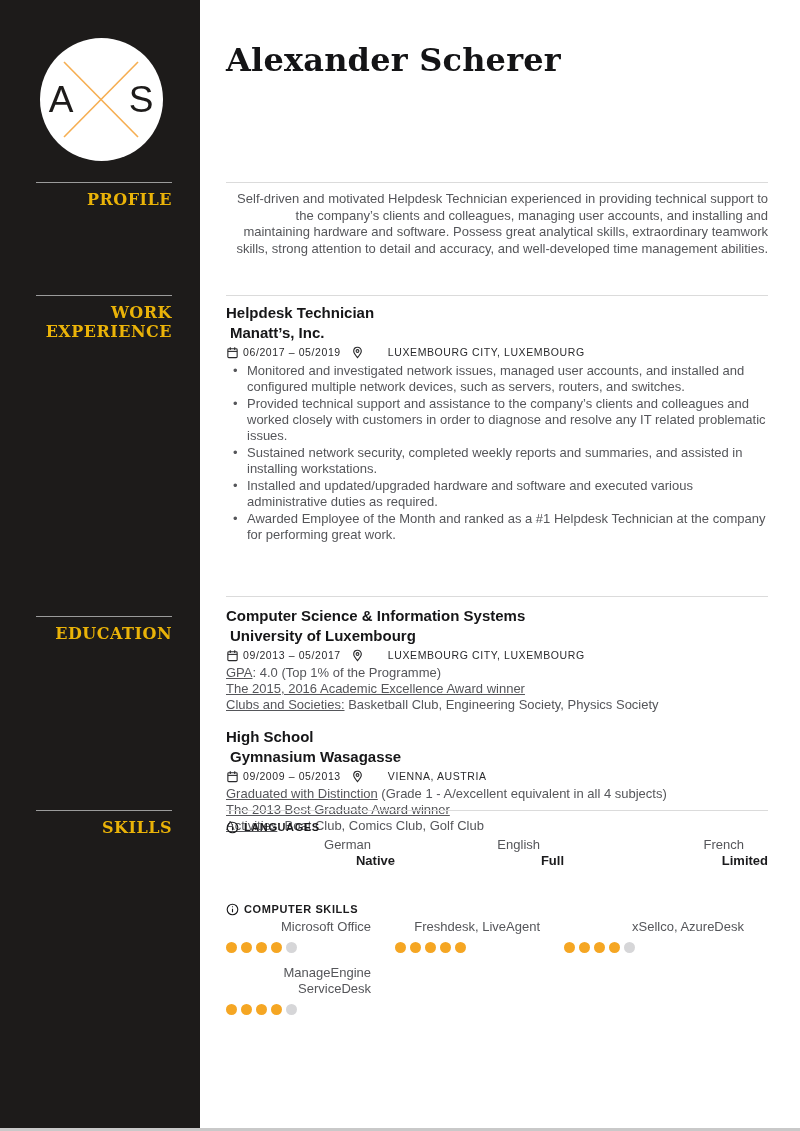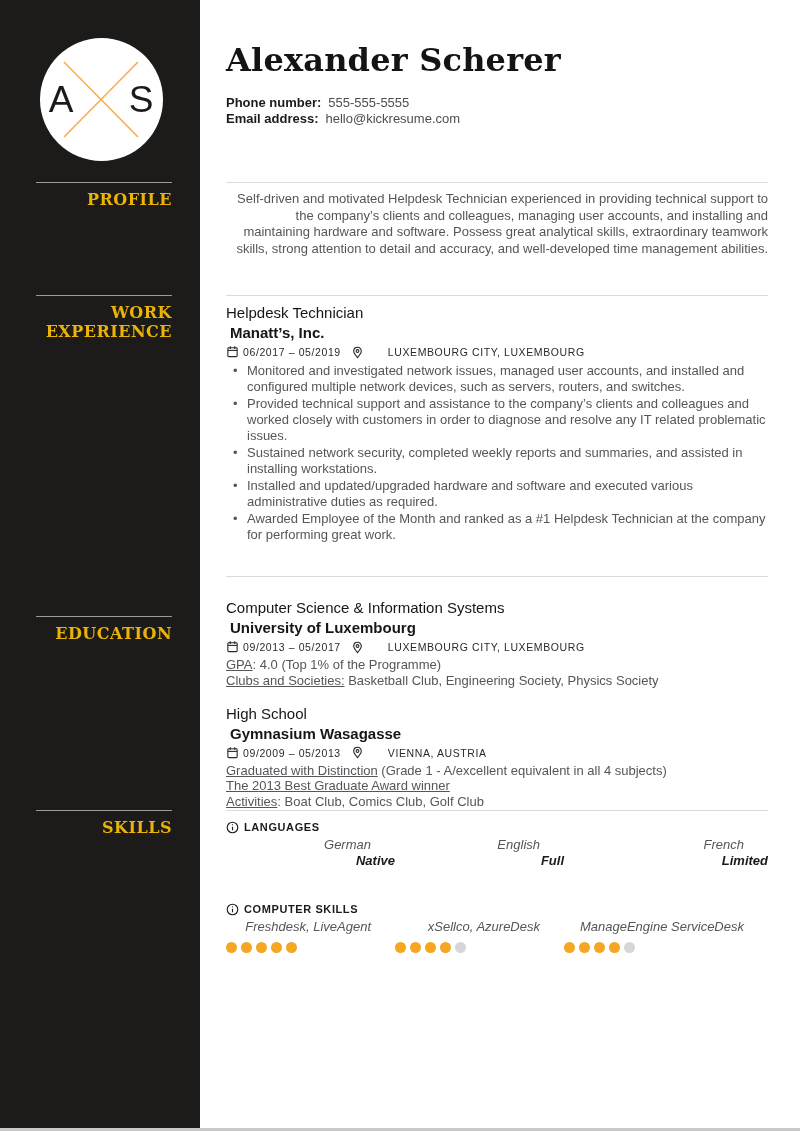--- a/index.html
+++ b/index.html
@@ -20,51 +20,51 @@
   .side-label.l-profile{top:182px;}
   .side-label.l-work{top:295px;}
   .side-label.l-education{top:568px;margin-top:48px;}
   .side-label.l-skills{top:810px;}
   
   .sec{position:absolute;left:226px;width:542px;}
   .sec.ruled{border-top:1px solid #DBDBDB;}
   .sec-header{top:0;}
   .sec-profile{top:182px;padding-top:8px;text-align:right;}
   .sec-work{top:295px;padding-top:8px;}
-  .sec-education{top:576px;padding-top:22px;}
+  .sec-education{top:596px;padding-top:10px;}
   .sec-skills{top:810px;padding-top:9px;text-align:right;}
   
   .name{
     margin:42px 0 0;font-family:"DejaVu Serif", serif;font-weight:bold;
     font-size:32px;line-height:36px;color:#141416;letter-spacing:0.2px;
   }
   .contact{margin-top:17px;font-size:13px;line-height:16px;}
   .contact-row{white-space:nowrap;}
   .contact-label{font-weight:bold;color:#1B1B1D;}
   .contact-value{color:#4E4E52;margin-left:7px;}
   
   .profile-text{margin:0;font-size:13px;line-height:16.5px;color:#55565A;}
   
-  .item-title{margin:0;font-size:15px;line-height:17px;font-weight:normal;color:#161618;}
+  .item-title{margin:0;font-size:15px;line-height:17px;font-weight:bold;color:#161618;}
   .item-sub{margin:4px;font-size:15px;line-height:16px;font-weight:bold;color:#161618;}
-  .meta-row{margin-top:3px;display:flex;font-size:10.5px;
+  .meta-row{margin-top:3px;display:flex;align-items:center;font-size:10.5px;
     letter-spacing:0.6px;color:#2A2A2C;line-height:14px;}
   .meta-row svg{margin-right:4px;flex:none;}
   .meta-loc{margin-left:10px;display:flex;align-items:center;gap:20px;}
   .bullets{margin:4px 0 0;padding:0;list-style:none;font-size:13px;line-height:16px;color:#55565A;}
   .bullets li{position:relative;padding-left:21px;margin-bottom:1px;}
   .bullets li::before{content:"\2022";position:absolute;left:7px;top:0;color:#55565A;}
   .edu + .edu{margin-top:16px;}
   .edu-lines{margin-top:3px;font-size:13px;line-height:15.8px;color:#55565A;}
   .u{text-decoration:underline;text-align:center;}
   
   .mini-head{display:flex;align-items:center;font-size:11px;font-weight:bold;
     letter-spacing:0.6px;color:#1B1B1D;line-height:14px;}
   .mini-head svg{margin-right:5px;flex:none;}
-  .grid3{display:grid;grid-template-columns:169px 169px 204px;margin-top:3px;row-gap:12px;font-style:italic;}
+  .grid3{display:grid;grid-template-columns:169px 169px 204px;margin-top:3px;row-gap:12px;}
   .lang-name,.skill-name{font-size:13px;color:#55565A;line-height:16px;padding-right:24px;}
   .lang-level{font-size:13px;font-weight:bold;color:#1B1B1D;line-height:16px;}
   .computer-block{margin-top:33px;}
   .dots{margin-top:7px;display:flex;gap:4px;height:11px;}
   .dot{width:11px;height:11px;border-radius:50%;background:#D6D6D8;flex:none;}
   .dot.on{background:#F5A623;}
   .bottom-edge{position:absolute;left:0;bottom:0;width:800px;height:3px;background:#C9C9C9;}
 </style>
 </head>
 <body>
@@ -78,28 +78,20 @@
     <text x="101" y="74" font-family="Liberation Sans, sans-serif" font-size="37" fill="#1D1B1A" text-anchor="middle">S</text>
   </svg>
   <div class="side-label l-profile">PROFILE</div>
   <div class="side-label l-work">WORK EXPERIENCE</div>
   <div class="side-label l-education">EDUCATION</div>
   <div class="side-label l-skills">SKILLS</div>
 </div>
 
 <div class="sec sec-header">
   <h1 class="name">Alexander Scherer</h1>
-  <div class="contact">
-    <div class="contact-row">
-      <span class="contact-label">Phone number:</span><span class="contact-value">555-555-5555</span>
-    </div>
-    <div class="contact-row">
-      <span class="contact-label">Email address:</span><span class="contact-value">hello@kickresume.com</span>
-    </div>
-  </div>
 </div>
 
 <div class="sec sec-profile ruled">
   <p class="profile-text">Self-driven and motivated Helpdesk Technician experienced in providing technical support to the company’s clients and colleagues, managing user accounts, and installing and maintaining hardware and software. Possess great analytical skills, extraordinary teamwork skills,  strong attention to detail and accuracy, and well-developed time management abilities.</p>
 </div>
 
 <div class="sec sec-work ruled">
   <h3 class="item-title">Helpdesk Technician</h3>
   <h4 class="item-sub">Manatt’s, Inc.</h4>
   <div class="meta-row">
@@ -151,20 +143,21 @@
             <g fill="none" stroke="#2A2A2C" stroke-width="1.2">
               <path d="M7 1.4 C4.6 1.4 2.9 3.2 2.9 5.5 C2.9 8 7 12.6 7 12.6 C7 12.6 11.1 8 11.1 5.5 C11.1 3.2 9.4 1.4 7 1.4 Z"></path>
               <circle cx="7" cy="5.4" r="1.5"></circle>
             </g>
           </svg>
         <span>LUXEMBOURG CITY, LUXEMBOURG</span>
       </span>
     </div>
     <div class="edu-lines">
       <div><span class="u">GPA</span><span>: 4.0 (Top 1% of the Programme)</span></div>
+      <div><span class="u">The 2015, 2016 Academic Excellence Award winner</span><span></span></div>
       <div><span class="u">Clubs and Societies:</span><span> Basketball Club, Engineering Society, Physics Society</span></div>
     </div>
   </div>
 
   <div class="edu">
     <h3 class="item-title">High School</h3>
     <h4 class="item-sub">Gymnasium Wasagasse</h4>
     <div class="meta-row">
       <svg width="13" height="13" viewBox="0 0 14 14">
           <g fill="none" stroke="#2A2A2C" stroke-width="1.2">
@@ -228,20 +221,30 @@
           <g fill="none" stroke="#1B1B1D" stroke-width="1.2">
             <circle cx="7" cy="7" r="5.7"></circle>
             <line x1="7" y1="6.2" x2="7" y2="10"></line>
             <line x1="7" y1="3.6" x2="7" y2="4.6"></line>
           </g>
         </svg>
       <span>COMPUTER SKILLS</span>
     </div>
     <div class="grid3">
       <div>
+        <div class="skill-name">Microsoft Office</div>
+        <div class="dots">
+            <span class="dot on"></span>
+            <span class="dot on"></span>
+            <span class="dot on"></span>
+            <span class="dot on"></span>
+            <span class="dot"></span>
+          </div>
+      </div>
+      <div>
         <div class="skill-name">Freshdesk, LiveAgent</div>
         <div class="dots">
             <span class="dot on"></span>
             <span class="dot on"></span>
             <span class="dot on"></span>
             <span class="dot on"></span>
             <span class="dot on"></span>
           </div>
       </div>
       <div>

